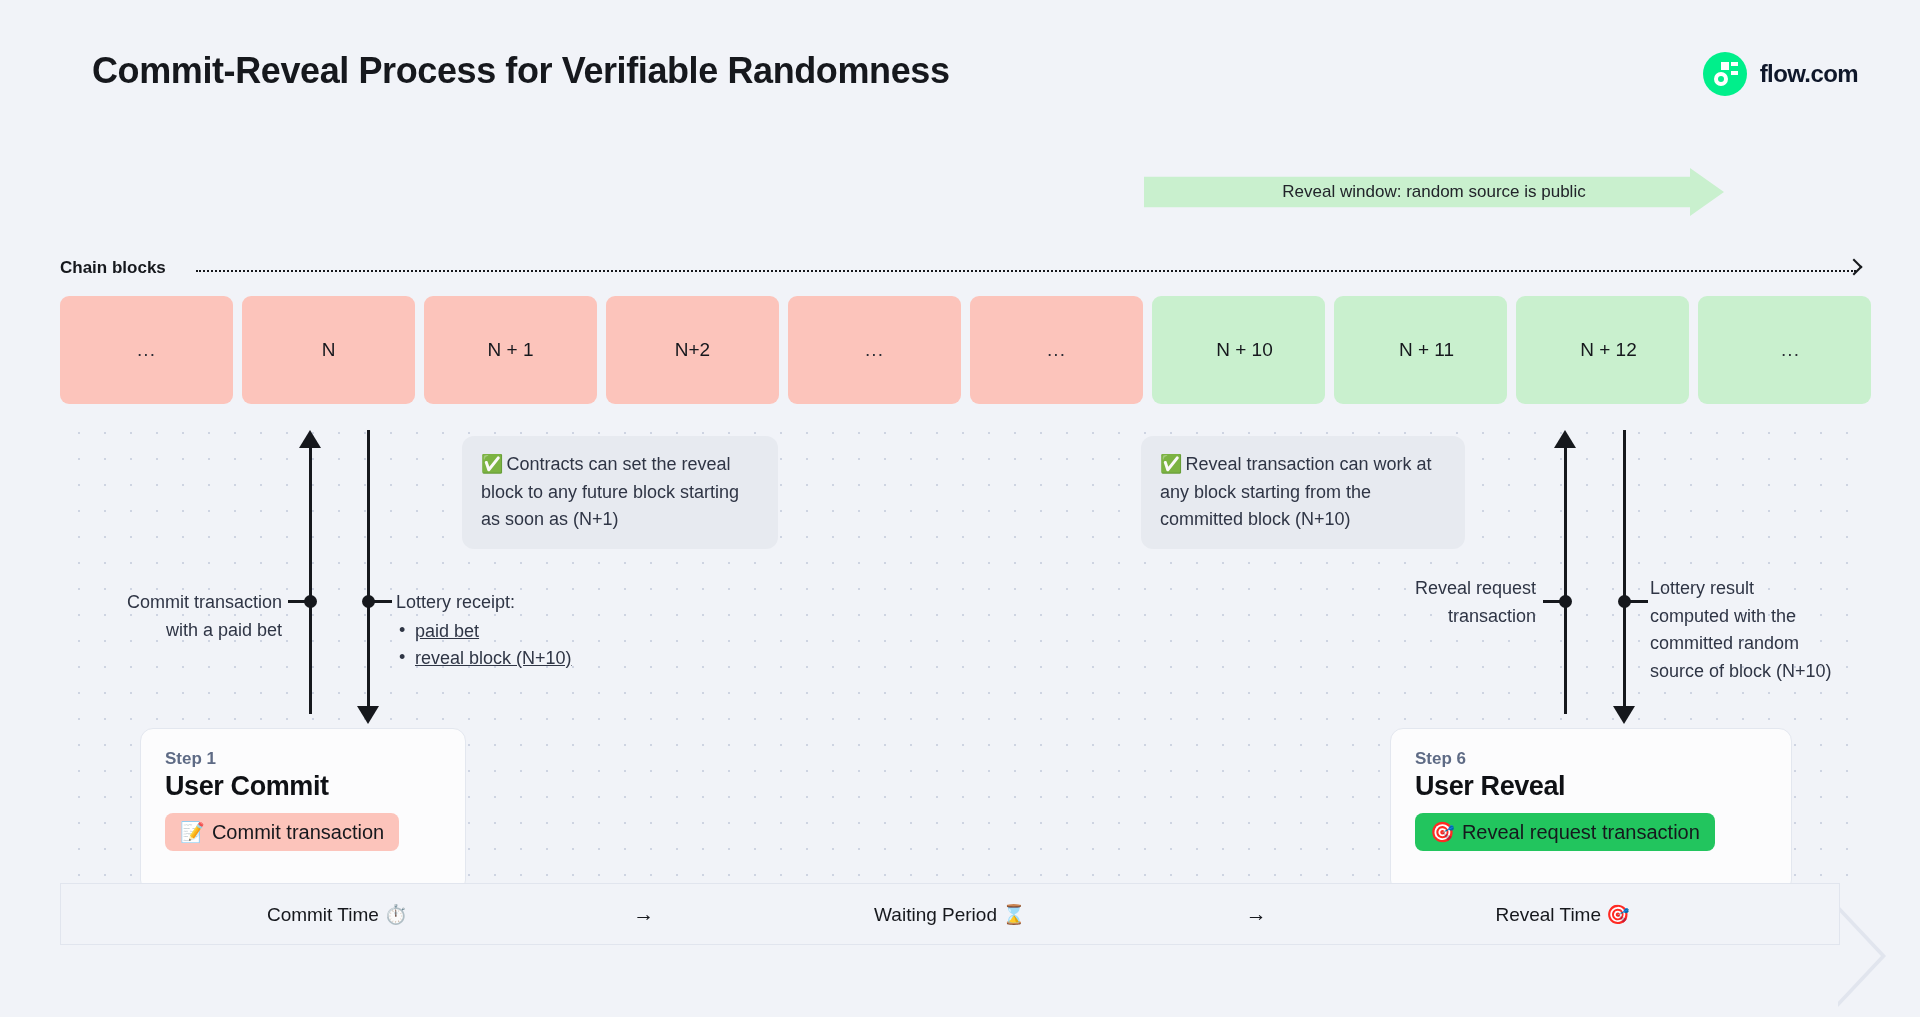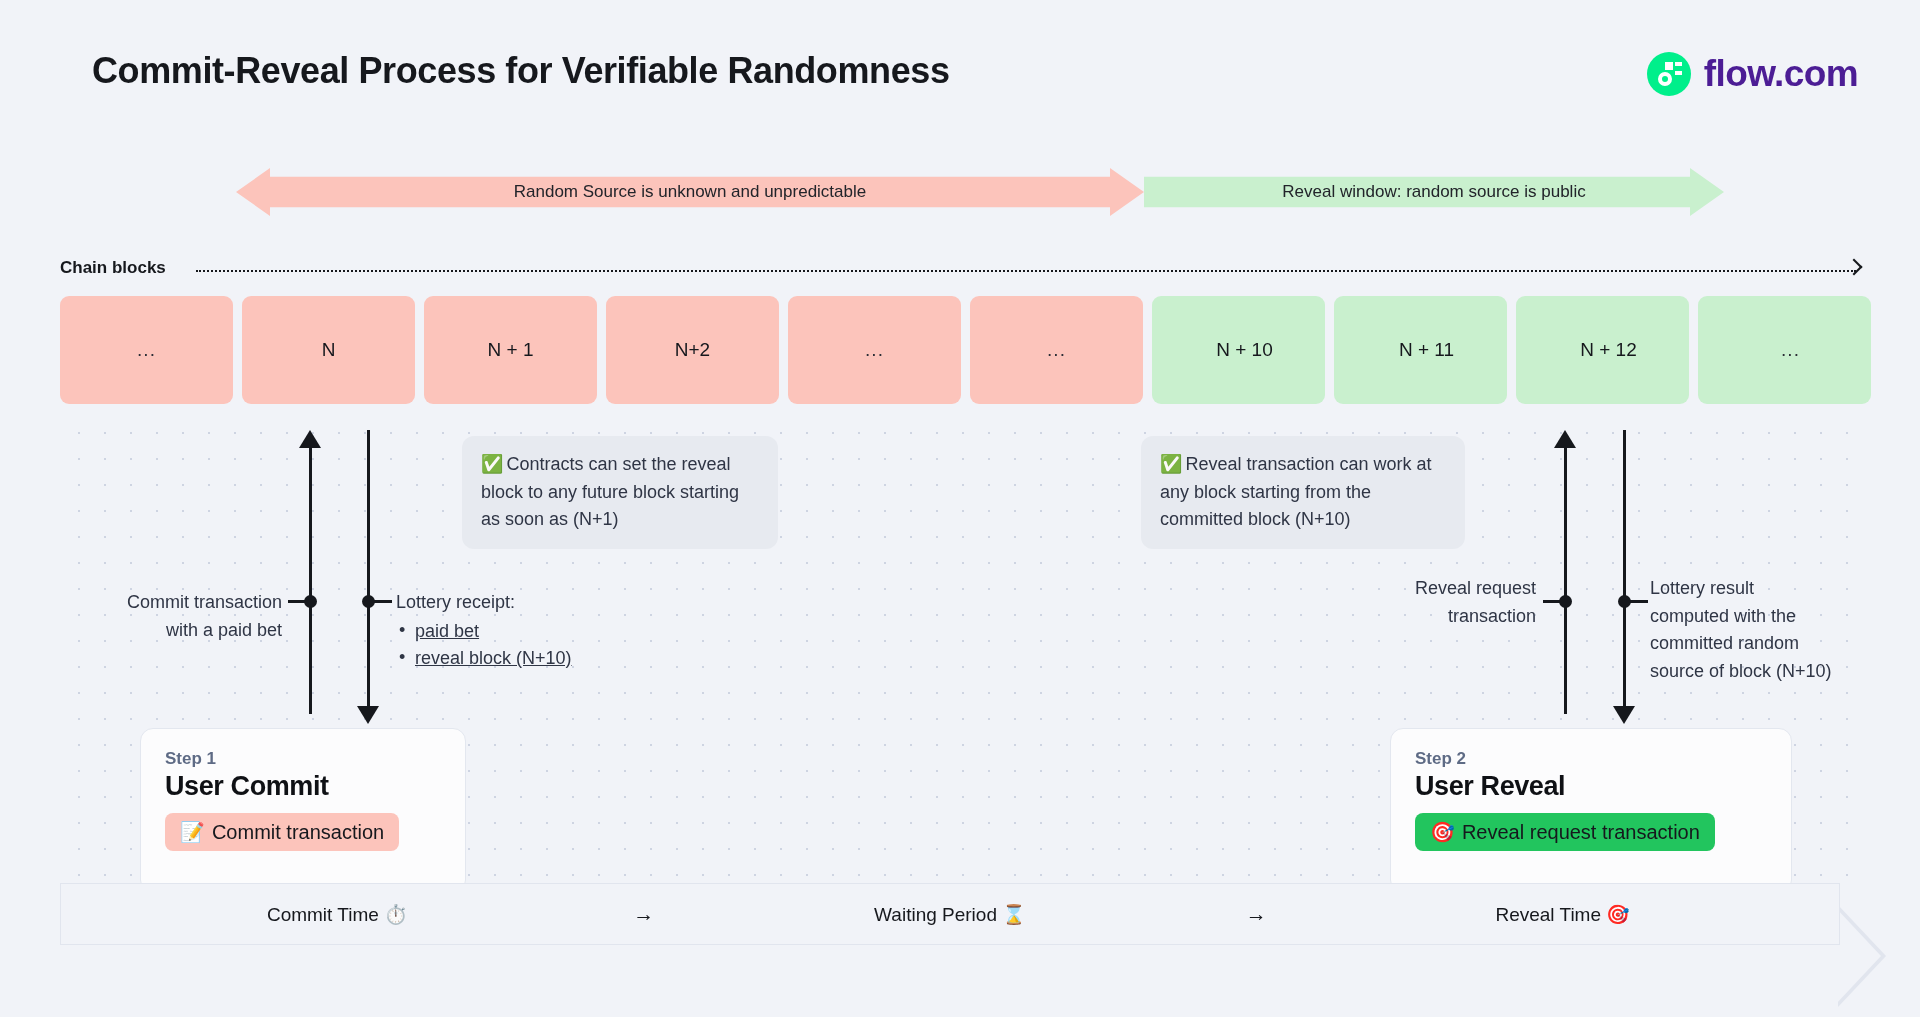--- a/index.html
+++ b/index.html
@@ -16,21 +16,21 @@
     position: absolute; left: 44px; top: 50px;
     font-size: 36px; font-weight: 700; color: #16181d;
     letter-spacing: -0.4px; white-space: nowrap; margin-left: 48px;
   }
   .brand { position: absolute; right: 62px; top: 52px; display: flex; align-items: center; gap: 13px; }
   .brand-mark { width: 44px; height: 44px; border-radius: 50%; background: #00ef8b; position: relative; }
   .brand-mark .g1 { position: absolute; left: 11px; top: 20px; width: 14px; height: 14px; border-radius: 50%; border: 4px solid #fff; }
   .brand-mark .g2 { position: absolute; left: 18px; top: 10px; width: 8px; height: 8px; background: #fff; }
   .brand-mark .g3 { position: absolute; left: 28px; top: 10px; width: 7px; height: 4px; background: #fff; }
   .brand-mark .g4 { position: absolute; left: 28px; top: 19px; width: 7px; height: 4px; background: #fff; }
-  .brand-text { font-size: 37px; font-weight: 700; color: #4c1d95; letter-spacing: -0.6px; }
+  .brand-text { font-size: 24px; font-weight: 700; color: #0f172a; letter-spacing: -0.6px; }
 
   
   .banner {
     position: absolute; height: 48px; display: flex;
     align-items: center; justify-content: center;
     font-size: 17px; color: #22242a;
   }
   .banner span { position: relative; z-index: 2; }
   .banner-pink {
     left: 236px; top: 168px; width: 908px;
@@ -154,23 +154,20 @@
   <div class="brand">
     <div class="brand-mark">
       <div class="g1"></div>
         <div class="g2"></div>
         <div class="g3"></div>
         <div class="g4"></div>
     </div>
     <div class="brand-text">flow.com</div>
   </div>
 
-  <div class="banner banner-pink">
-    <span>Random Source is unknown and unpredictable</span>
-  </div>
   <div class="banner banner-green">
     <span>Reveal window: random source is public</span>
   </div>
 
   <div class="chain-label">Chain blocks</div>
   <div class="chain-axis"></div>
   <div class="chain-axis-head"></div>
 
   <div class="blocks">
     <div class="block pink dots">...</div>
@@ -241,21 +238,21 @@
 
   <div class="step-card" style="left:140px; top:728px;">
     <div class="step-kicker">Step 1</div>
     <div class="step-title">User Commit</div>
     <div class="pill pink">
       <span class="em">📝</span><span>Commit transaction</span>
     </div>
   </div>
 
   <div class="step-card" style="left:1390px; top:728px; width:402px;">
-    <div class="step-kicker">Step 2</div>
+    <div class="step-kicker">Step 6</div>
     <div class="step-title">User Reveal</div>
     <div class="pill green">
       <span class="em">🎯</span><span>Reveal request transaction</span>
     </div>
   </div>
 
   <div class="timeline-head"></div>
   <div class="timeline-head-inner"></div>
   <div class="timeline">
     <div class="seg">Commit Time ⏱️</div>

